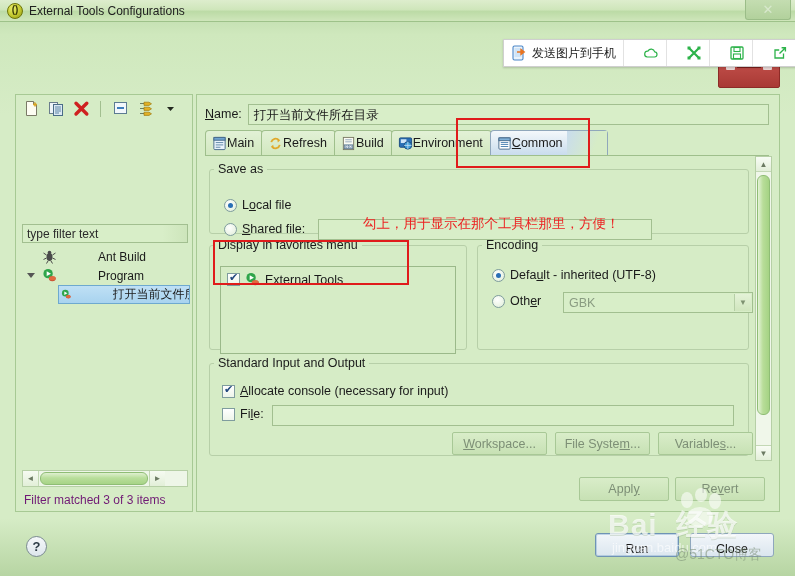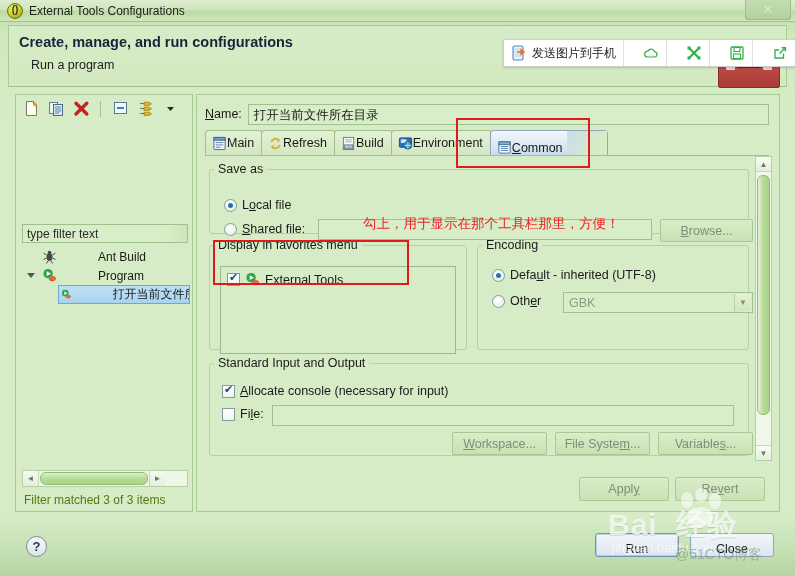--- a/index.html
+++ b/index.html
@@ -160,21 +160,21 @@
   }
   .hs-arrow.r { border-right: none; border-left: 1px solid #c3d8b5; }
   .hs-thumb {
     height: 13px; margin: 0 1px;
     width: 108px;
     background: linear-gradient(180deg, #dff0d0 0%, #b9de9b 45%, #a7d487 100%);
     border: 1px solid #8fbd75; border-radius: 6px;
   }
   .filter-status {
     position: absolute; left: 8px; bottom: 4px;
-    font-size: 12px; color: #4d7c0f;
+    font-size: 12px; color: #701a75;
   }
 
   
   .rightpanel {
     position: absolute; left: 196px; top: 94px; right: 15px; height: 418px;
     background: #d6ecc6;
     border: 1px solid #a7c994;
   }
   .name-row {
     position: absolute; left: 8px; top: 8px; right: 10px; height: 22px;
@@ -204,21 +204,20 @@
     border-radius: 4px 4px 0 0;
     background: linear-gradient(180deg, #e2f1d6 0%, #d2e8c0 100%);
     margin-right: -2px;
     position: relative;
   }
   .tab.active {
     background: linear-gradient(180deg, #f4f8fb 0%, #c9dced 100%);
     border-color: #90a7bb;
     z-index: 5;
     padding-right: 44px;
-    align-items: flex-end;
   }
   .tab.active::after {
     content: "";
     position: absolute; right: 0; top: 0; bottom: 0; width: 40px;
     background: linear-gradient(110deg, rgba(201,220,237,1) 0%, rgba(214,236,198,1) 70%);
     border-bottom: none;
   }
   .tab u { text-decoration: underline; }
   .tab-ic { width: 15px; height: 15px; display: block; }
 
@@ -372,24 +371,20 @@
 <body>
 
 <div id="root">
 
   <div class="titlebar">
     <div class="titlebar-icon"></div>
     <span class="titlebar-text">External Tools Configurations</span>
     <div class="winbtn">✕</div>
   </div>
 
-  <div class="header">
-    <div class="header-title">Create, manage, and run configurations</div>
-    <div class="header-sub">Run a program</div>
-  </div>
 
   <div class="red-tool-stub">
     <div class="nub l"></div>
       <div class="nub r"></div>
       <div class="bar"></div>
   </div>
   <div class="cap-toolbar">
     <div class="cap-item">
       <svg class="cap-ic" viewBox="0 0 16 16">
         <rect x="2" y="1" width="10" height="14" rx="1.5" fill="#eaf3fb" stroke="#4a86c8" stroke-width="1.1"></rect>
@@ -594,23 +589,20 @@
         <legend>Save as</legend>
         <label class="radio" style="position:absolute; left:14px; top:22px;">
           <span class="rad on"></span>
           <span>L<u>o</u>cal file</span>
         </label>
         <label class="radio" style="position:absolute; left:14px; top:46px;">
           <span class="rad"></span>
           <span><u>S</u>hared file:</span>
         </label>
         <div class="txtin" style="position:absolute; left:108px; top:43px; width:334px;"></div>
-        <div class="btn" style="position:absolute; left:450px; top:43px; width:93px;">
-            <span><u>B</u>rowse...</span>
-          </div>
       </fieldset>
 
       <fieldset class="grp" style="left:4px; top:82px; width:258px; height:112px;">
         <legend>Display in favorites menu</legend>
         <div class="listbox" style="position:absolute; left:10px; top:14px; width:236px; height:88px;">
           <label class="check" style="margin:5px 0 0 6px;">
             <span class="chk on"></span>
             <svg width="15" height="15" viewBox="0 0 16 16">
               <circle cx="6.5" cy="6" r="5" fill="#2fa54a"></circle>
               <path d="M5 3.4 9.6 6 5 8.6z" fill="#ffffff"></path>

